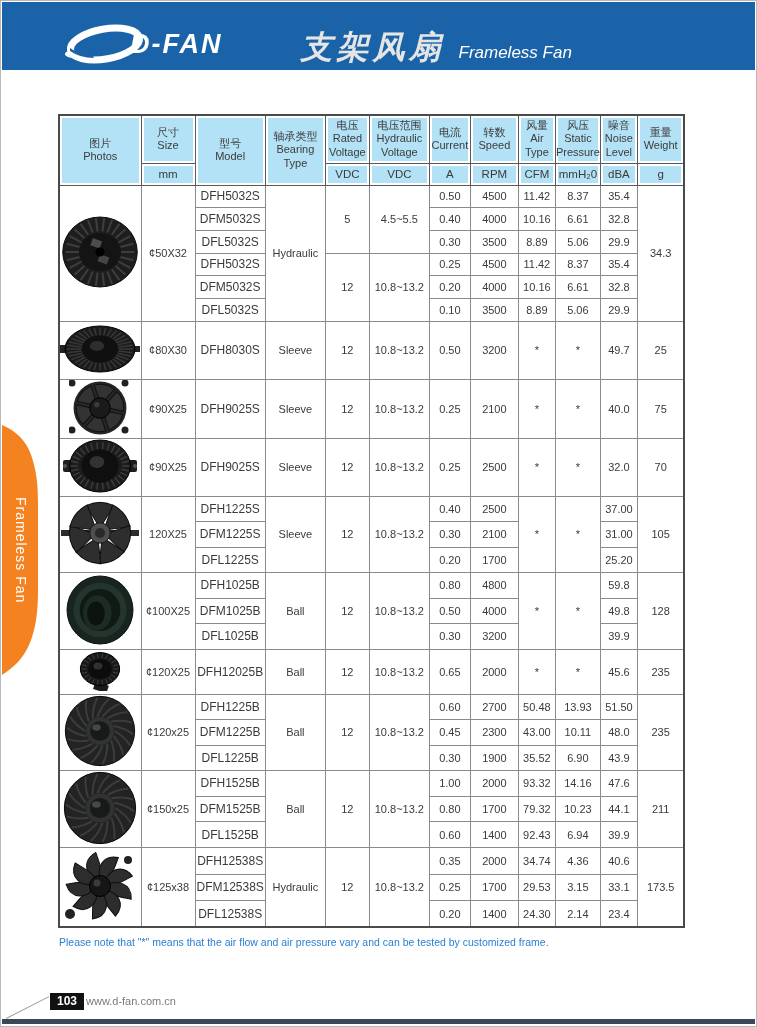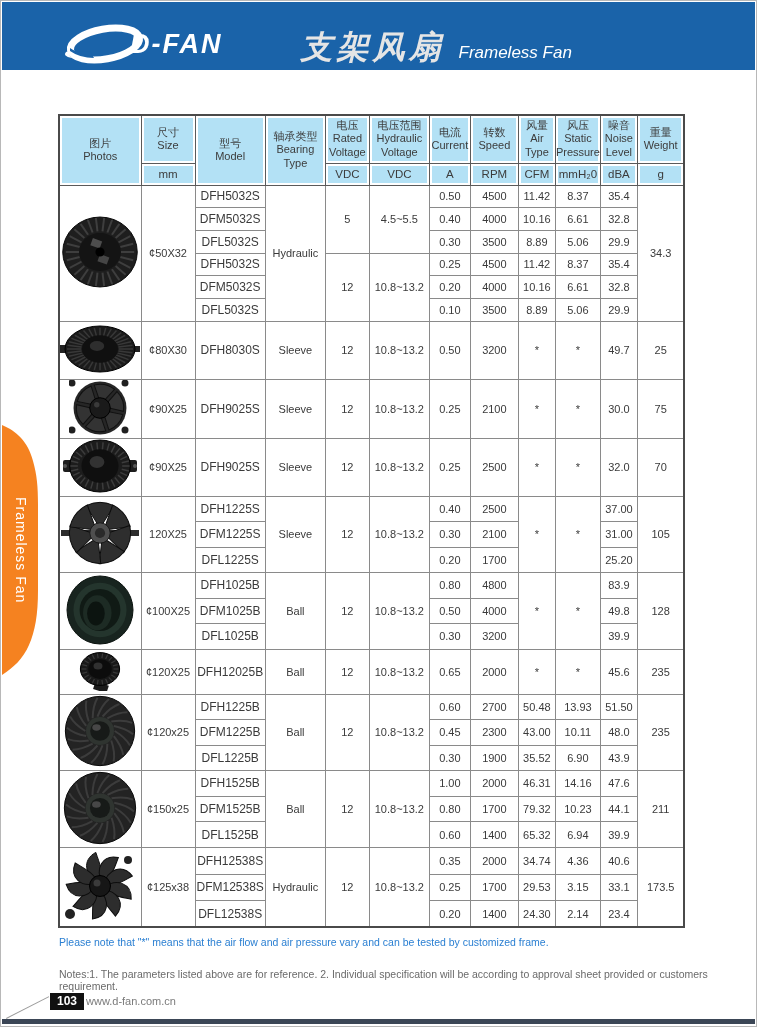--- a/index.html
+++ b/index.html
@@ -305,21 +305,21 @@
               </svg></td>
             <td>¢90X25</td>
             <td class="model">DFH9025S</td>
             <td>Sleeve</td>
             <td>12</td>
             <td>10.8~13.2</td>
             <td>0.25</td>
             <td>2100</td>
             <td>*</td>
             <td>*</td>
-            <td>30.0</td>
+            <td>40.0</td>
             <td>75</td>
           </tr>
           <tr style="height: 58px;">
             <td class="photo"><svg width="74" height="54" viewBox="0 0 74 54">
                 <rect x="0" y="21" width="10" height="12" rx="2" fill="#1d1d1d"></rect>
                 <rect x="64" y="21" width="10" height="12" rx="2" fill="#1d1d1d"></rect>
                 <circle cx="2" cy="27" r="2" fill="#555"></circle>
                 <circle cx="72" cy="27" r="2" fill="#555"></circle>
                 <ellipse cx="37" cy="27" rx="30.34" ry="26" fill="#1c1c1c" stroke="#000"></ellipse>
                 <line x1="59.2" y1="27" x2="66.6" y2="27" stroke="#3c3c3c" stroke-width="1.5"></line>
@@ -414,21 +414,21 @@
               </svg></td>
             <td rowspan="3">¢100X25</td>
             <td class="model">DFH1025B</td>
             <td rowspan="3">Ball</td>
             <td rowspan="3">12</td>
             <td rowspan="3">10.8~13.2</td>
             <td>0.80</td>
             <td>4800</td>
             <td rowspan="3">*</td>
             <td rowspan="3">*</td>
-            <td>83.9</td>
+            <td>59.8</td>
             <td rowspan="3">128</td>
           </tr>
           <tr style="height: 25.5px;">
             <td class="model">DFM1025B</td>
             <td>0.50</td>
             <td>4000</td>
             <td>49.8</td>
           </tr>
           <tr style="height: 25.5px;">
             <td class="model">DFL1025B</td>
@@ -555,38 +555,38 @@
                 <circle cx="39" cy="37" r="10.080000000000002" fill="#171a18"></circle>
                 <ellipse cx="35.4" cy="33.4" rx="4.32" ry="3.2399999999999998" fill="#474747"></ellipse>
               </svg></td>
             <td rowspan="3">¢150x25</td>
             <td class="model">DFH1525B</td>
             <td rowspan="3">Ball</td>
             <td rowspan="3">12</td>
             <td rowspan="3">10.8~13.2</td>
             <td>1.00</td>
             <td>2000</td>
-            <td>46.31</td>
+            <td>93.32</td>
             <td>14.16</td>
             <td>47.6</td>
             <td rowspan="3">211</td>
           </tr>
           <tr style="height: 25.5px;">
             <td class="model">DFM1525B</td>
             <td>0.80</td>
             <td>1700</td>
             <td>79.32</td>
             <td>10.23</td>
             <td>44.1</td>
           </tr>
           <tr style="height: 25.5px;">
             <td class="model">DFL1525B</td>
             <td>0.60</td>
             <td>1400</td>
-            <td>65.32</td>
+            <td>92.43</td>
             <td>6.94</td>
             <td>39.9</td>
           </tr>
           <tr style="height: 25.5px;">
             <td rowspan="3" class="photo"><svg width="72" height="76" viewBox="0 0 72 76">
                 <circle cx="6" cy="66" r="5" fill="#222"></circle>
                 <circle cx="64" cy="12" r="4" fill="#222"></circle>
                 <path d="M0 -4.2 C -15.75 -9.8 -18.2 -26.25 -4.2 -33.6 C -0.7000000000000001 -23.1 4.2 -12.6 0 -4.2 Z" transform="translate(36 38) rotate(0)" fill="#2d2d2d" stroke="#0e0e0e" stroke-width="1"></path>
                 <path d="M0 -4.2 C -15.75 -9.8 -18.2 -26.25 -4.2 -33.6 C -0.7000000000000001 -23.1 4.2 -12.6 0 -4.2 Z" transform="translate(36 38) rotate(40)" fill="#2d2d2d" stroke="#0e0e0e" stroke-width="1"></path>
                 <path d="M0 -4.2 C -15.75 -9.8 -18.2 -26.25 -4.2 -33.6 C -0.7000000000000001 -23.1 4.2 -12.6 0 -4.2 Z" transform="translate(36 38) rotate(80)" fill="#2d2d2d" stroke="#0e0e0e" stroke-width="1"></path>
@@ -625,20 +625,19 @@
             <td>1400</td>
             <td>24.30</td>
             <td>2.14</td>
             <td>23.4</td>
           </tr>
         </tbody>
     </table>
   </div>
 
   <div class="note-blue">Please note that  "*"  means that the air flow and air pressure vary and can be tested by customized frame.</div>
-  <div class="note-gray">Notes:1. The parameters listed above are for reference.   2. Individual specification will be according to approval sheet provided or customers requirement.</div>
 
   <div class="foot-line"></div>
   <div class="page-num">103</div>
   <div class="site-url">www.d-fan.com.cn</div>
   <div class="bottom-bar"></div>
 
 </div>
 
 </body></html>

